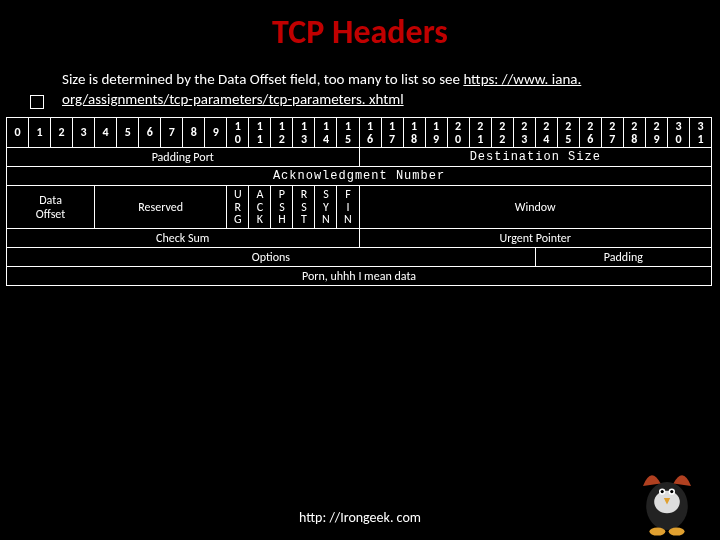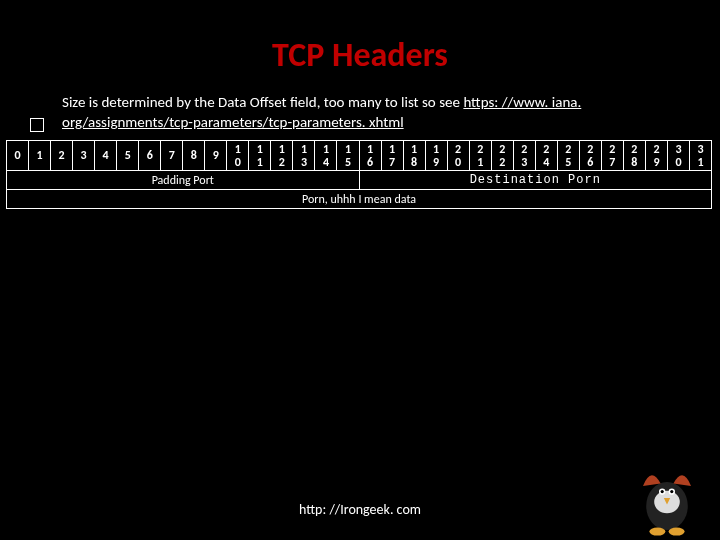--- a/index.html
+++ b/index.html
@@ -11,21 +11,21 @@
     color: #fff;
     font-family: Calibri, Arial, sans-serif;
     overflow: hidden;
     position: relative;
   }
   .title {
     text-align: center;
     font-size: 34px;
     font-weight: bold;
     color: #c00000;
-    margin-top: 34px;
+    margin-top: 11px;
   }
   .bullet-row {
     display: flex;
     margin: 18px 40px 8px 30px;
     font-size: 15px;
     line-height: 1.3;
     align-items: flex-end;
   }
   .bullet-box {
     width: 12px;
@@ -52,21 +52,21 @@
     font-size: 12px;
     padding: 2px 0;
     color: #fff;
   }
   .bitcell { font-size: 10px; line-height: 1.05; padding: 1px 0; font-weight: bold; }
   .mono { font-family: "Courier New", monospace; font-size: 15px; letter-spacing: 1px; }
   .label { font-size: 14px; padding: 4px 0; }
   .flag { font-size: 10px; line-height: 1.05; padding: 1px 0; }
   .footer {
     position: absolute;
-    bottom: 22px;
+    bottom: 14px;
     width: 100%;
     text-align: center;
     font-size: 14px;
   }
   .mascot {
     position: absolute;
     bottom: 2px;
     right: 8px;
     width: 90px;
     height: 80px;
@@ -139,21 +139,56 @@
 8</td>
         <td class="bitcell" style="white-space: pre-line;">2
 9</td>
         <td class="bitcell" style="white-space: pre-line;">3
 0</td>
         <td class="bitcell" style="white-space: pre-line;">3
 1</td>
       </tr>
   <tr>
     <td colspan="16" class="label">Padding Port</td>
-    <td colspan="16" class="mono">Destination Porn</td>
+    <td colspan="16" class="mono">Destination Size</td>
+  </tr>
+  <tr>
+    <td colspan="32" class="mono">Acknowledgment Number</td>
+  </tr>
+  <tr>
+    <td colspan="4" class="label" style="white-space:pre-line">Data
+Offset</td>
+    <td colspan="6" class="label">Reserved</td>
+    <td class="flag" style="white-space:pre-line">U
+R
+G</td>
+    <td class="flag" style="white-space:pre-line">A
+C
+K</td>
+    <td class="flag" style="white-space:pre-line">P
+S
+H</td>
+    <td class="flag" style="white-space:pre-line">R
+S
+T</td>
+    <td class="flag" style="white-space:pre-line">S
+Y
+N</td>
+    <td class="flag" style="white-space:pre-line">F
+I
+N</td>
+    <td colspan="16" class="label">Window</td>
+  </tr>
+  <tr>
+    <td colspan="16" class="label">Check Sum</td>
+    <td colspan="16" class="label">Urgent Pointer</td>
+  </tr>
+  <tr>
+    <td colspan="24" class="label">Options</td>
+    <td colspan="8" class="label">Padding</td>
   </tr>
   <tr>
     <td colspan="32" class="label">Porn, uhhh I mean data</td>
   </tr>
 </tbody>
   </table>
 
 <div class="footer">http: //Irongeek. com</div>
 
 <div class="mascot">

